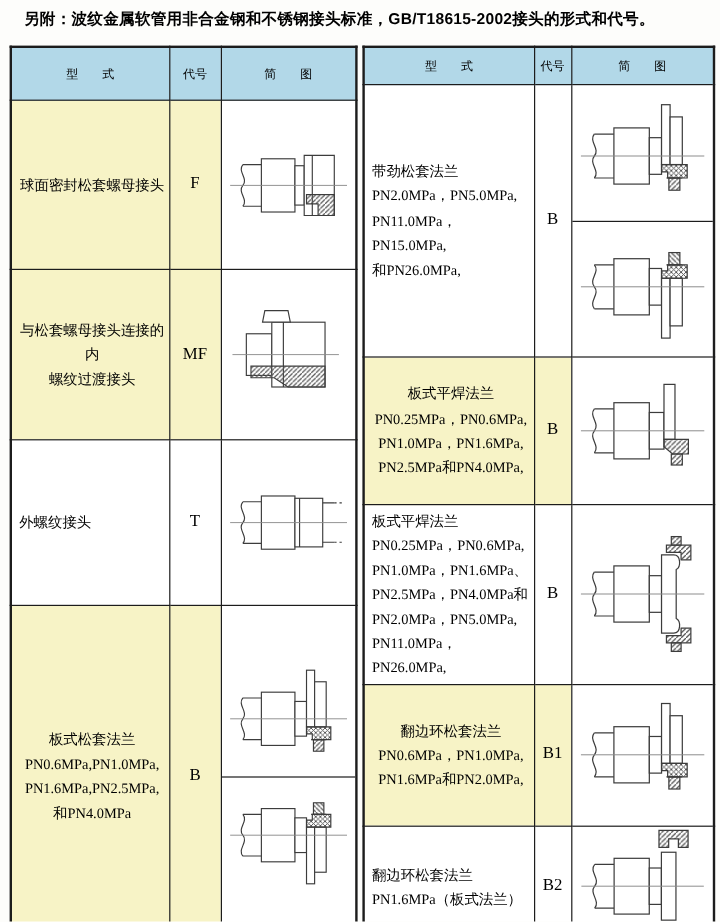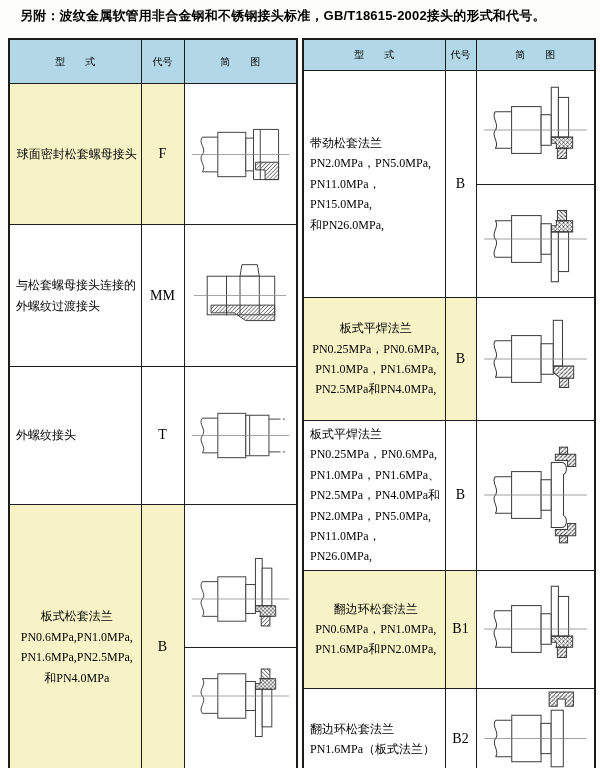--- a/index.html
+++ b/index.html
@@ -138,29 +138,29 @@
         <svg class="d" viewBox="0 0 112 96" width="108" height="95">
           <g class="ln">
                 <use href="#hosebody"></use>
                 <use href="#end-f"></use>
               </g>
           <line class="cl" x1="6" y1="48" x2="107" y2="48"></line>
         </svg>
       </td>
     </tr>
     <tr style="height:100px">
-      <td class="type">与松套螺母接头连接的
-外螺纹过渡接头</td>
-      <td class="code">MM</td>
+      <td class="type hl">与松套螺母接头连接的内
+螺纹过渡接头</td>
+      <td class="code hl">MF</td>
       <td class="diag">
         <svg class="d" viewBox="0 0 112 96" width="108" height="95">
           <g class="ln">
-                <use href="#adapter-mm"></use>
-              </g>
-          <line class="cl" x1="8" y1="48" x2="104" y2="48"></line>
+                <use href="#adapter-mf"></use>
+              </g>
+          <line class="cl" x1="8" y1="48" x2="100" y2="48"></line>
         </svg>
       </td>
     </tr>
     <tr style="height:98px">
       <td class="type">外螺纹接头</td>
       <td class="code">T</td>
       <td class="diag">
         <svg class="d" viewBox="0 0 112 96" width="108" height="93">
           <g class="ln">
                 <use href="#hosebody"></use>

